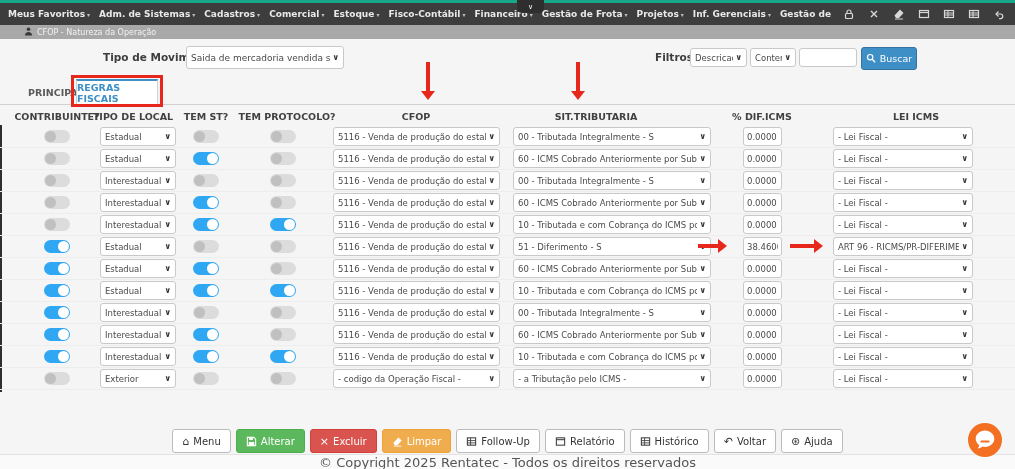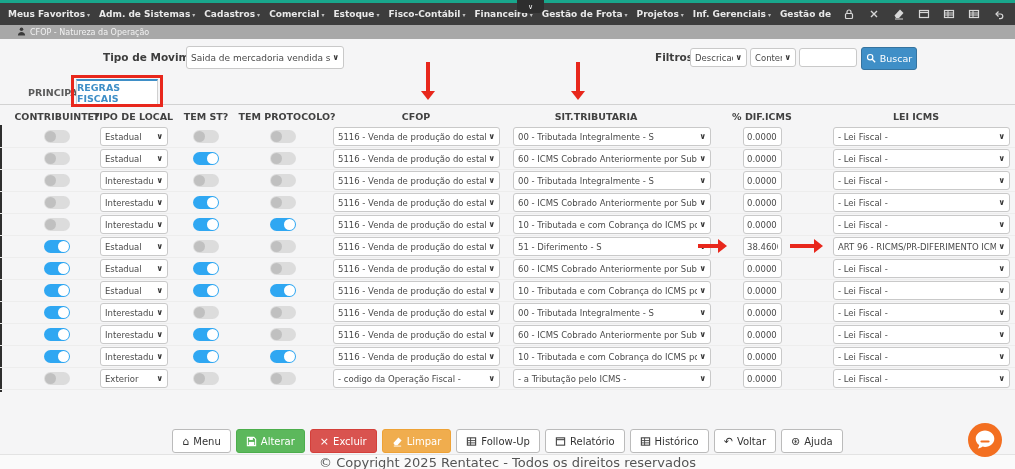--- a/index.html
+++ b/index.html
@@ -9,21 +9,21 @@
   
   .topbar{position:absolute;top:0;left:0;right:0;height:25px;background:#3d3d3d;border-top:3px solid #19a78c;box-sizing:border-box;display:flex;align-items:center;padding:0 8px;}
   .menu-items{display:flex;align-items:center;gap:9px;flex:1;overflow:hidden;}
   .mi{display:flex;align-items:center;gap:2px;white-space:nowrap;cursor:pointer;color:#e9e9e9;font-size:9px;font-weight:bold;}
   .mi .caret{font-size:6px;opacity:.75;}
   .top-icons{display:flex;align-items:center;gap:13px;flex-shrink:0;margin-left:8px;padding-right:2px;}
   .tico{display:inline-flex;cursor:pointer;}
   .menu-pull{position:absolute;left:517px;top:0;width:27px;height:13px;background:#2e2e2e;border-radius:0 0 5px 5px;color:#fff;font-size:7px;display:flex;align-items:center;justify-content:center;z-index:4;cursor:pointer;}
 
   
-  .crumb{position:absolute;top:25px;left:0;right:0;height:14px;background:#a8a8a8;display:flex;align-items:center;gap:4px;padding-left:17px;font-size:8px;color:#f2f2f2;}
+  .crumb{position:absolute;top:25px;left:0;right:0;height:14px;background:#a8a8a8;display:flex;align-items:center;gap:4px;padding-left:24px;font-size:8px;color:#f2f2f2;}
 
   
   .sel{position:absolute;box-sizing:border-box;height:19px;background:#fff;border:1px solid #c9c9c9;border-radius:3px;display:flex;align-items:center;justify-content:space-between;padding:0 4px;font-size:8.5px;color:#4a4a4a;cursor:pointer;overflow:hidden;}
   .sel .txt{white-space:nowrap;overflow:hidden;flex:1;}
   .sel .chev{font-size:8px;font-weight:bold;color:#333;margin-left:3px;flex-shrink:0;}
   .inp{position:absolute;box-sizing:border-box;height:19px;background:#fff;border:1px solid #c9c9c9;border-radius:3px;font-size:8.5px;color:#4a4a4a;font-family:inherit;padding:0 3px;}
   .lbl{position:absolute;font-size:10.5px;font-weight:bold;color:#3d3d3d;}
 
   
   .sel-mov{left:186px;top:46px;width:158px;height:23px;font-size:9px;}
@@ -35,25 +35,25 @@
   
   .tabline{position:absolute;left:0;right:0;top:104px;border-bottom:1px solid #d2d2d2;}
   .tab{position:absolute;font-size:9.5px;font-weight:bold;cursor:pointer;}
   .tab-principal{left:28px;top:87px;color:#5a5a5a;}
   .tab-regras{left:76px;top:79px;width:82px;height:26px;background:#fff;border:1px solid #d0d0d0;border-bottom:1px solid #fff;border-top:2px solid #3f8fc7;color:#3f8fc7;display:flex;align-items:center;justify-content:center;box-sizing:border-box;z-index:2;}
 
   
   .hdr{position:absolute;top:111px;transform:translateX(-50%);font-size:9.5px;font-weight:bold;color:#414141;white-space:nowrap;}
   #rows{position:absolute;top:126px;left:0;right:0;}
   .trow{position:relative;height:22px;border-bottom:1px solid #ededed;box-sizing:border-box;}
-  .c-local{left:100px;width:68px;top:1px;}
+  .c-local{left:100px;width:76px;top:1px;}
   .c-cfop{left:333px;width:167px;top:1px;}
   .c-sit{left:513px;width:198px;top:1px;}
   .c-dif{left:743px;width:39px;top:1px;}
-  .c-lei{left:833px;width:177px;top:1px;}
+  .c-lei{left:833px;width:140px;top:1px;}
   .toggle{position:absolute;top:4px;width:26px;height:13px;border-radius:7px;background:#dcdcdc;cursor:pointer;}
   .toggle .knob{position:absolute;left:1px;top:1px;width:11px;height:11px;border-radius:50%;background:#c0c0c0;}
   .toggle.on{background:#2fa7f2;}
   .toggle.on .knob{left:auto;right:1px;background:#fff;}
   .t-contrib{left:44px;}
   .t-st{left:193px;}
   .t-proto{left:270px;}
   .left-edge{position:absolute;left:0;top:125px;width:2px;height:267px;background:#2e2e2e;}
 
   

